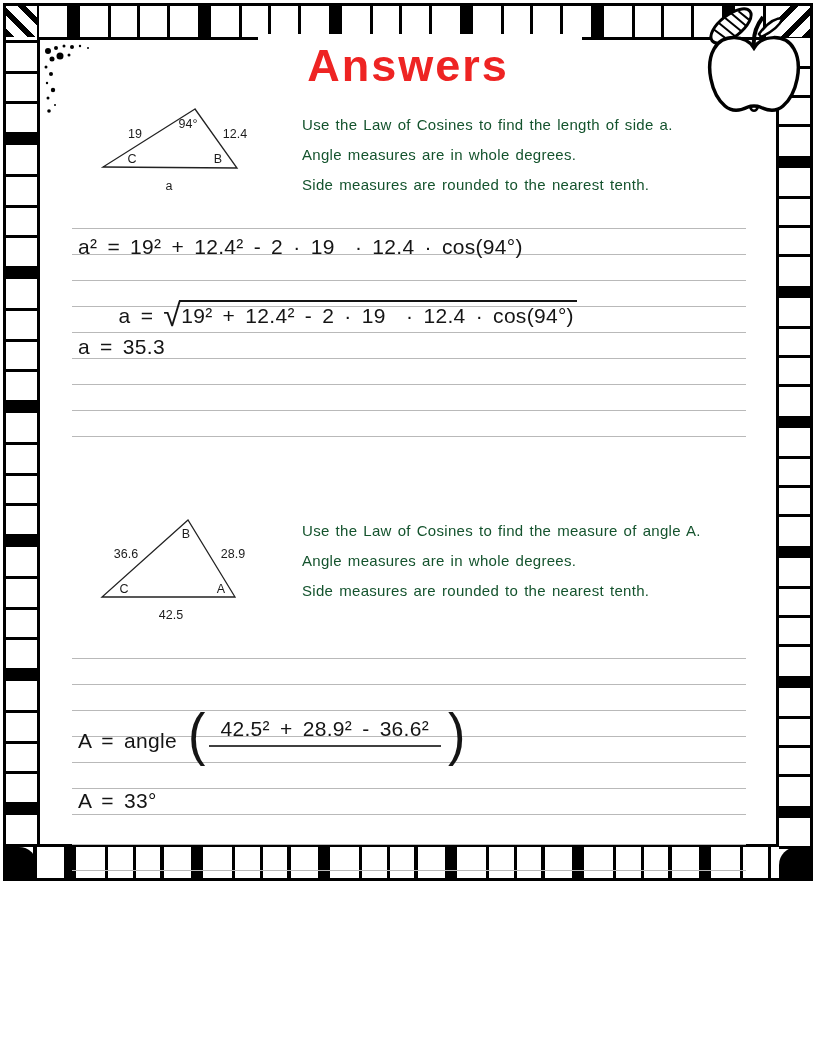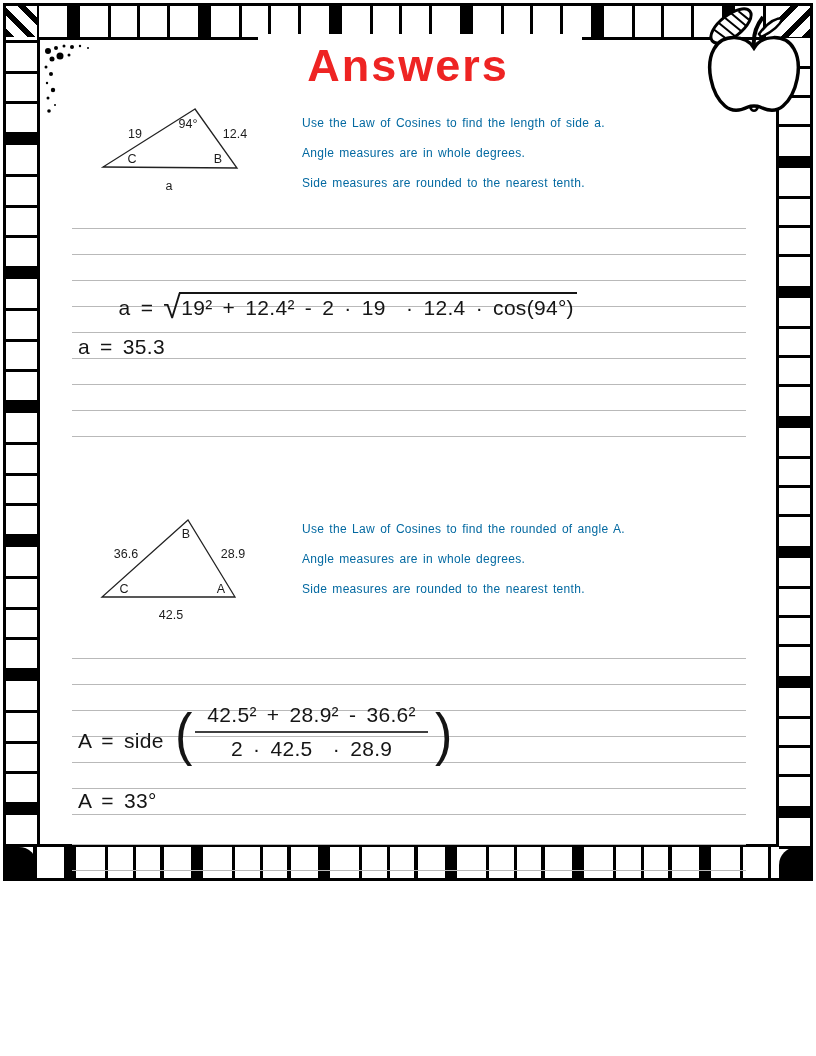--- a/index.html
+++ b/index.html
@@ -28,21 +28,21 @@
   .corner.bl{left:6px;bottom:6px;border-top-right-radius:18px;}
   .corner.br{right:6px;bottom:6px;border-top-left-radius:18px;}
   .corner-dots{position:absolute;}
 
   
   .title-patch{position:absolute;left:258px;top:34px;width:324px;height:13px;background:#fff;}
   .page-title{position:absolute;left:0;width:816px;top:40px;text-align:center;
     font-size:45px;font-weight:bold;letter-spacing:2px;}
 
   
-  .instr{position:absolute;font-size:12px;letter-spacing:.3px;word-spacing:1.5px;color:#0369a1;white-space:pre;}
+  .instr{position:absolute;font-size:15px;letter-spacing:.3px;word-spacing:1.5px;color:#14532d;white-space:pre;}
   .tri{position:absolute;}
   .tri text{font-family:"Liberation Sans",sans-serif;font-size:12.5px;fill:#1c1c1c;}
 
   
   .rule{position:absolute;left:72px;width:674px;height:1px;background:#b9b9b9;}
 
   
   .eq{position:absolute;font-size:21px;letter-spacing:.3px;word-spacing:4px;color:#151515;white-space:pre;}
   .rad-sign{font-size:32px;line-height:21px;position:relative;top:3px;margin-right:-2px;}
   .radicand{display:inline-block;border-top:2px solid #151515;padding:2px 3px 0 2px;}
@@ -175,47 +175,47 @@
     <text x="150" y="38" text-anchor="middle">12.4</text>
     <text x="47" y="63" text-anchor="middle">C</text>
     <text x="133" y="63" text-anchor="middle">B</text>
     <text x="84" y="90" text-anchor="middle">a</text>
   </svg>
 
   <div class="instr" style="left:302px;top:116px;">Use the Law of Cosines to find the length of side a.</div>
   <div class="instr" style="left:302px;top:146px;">Angle measures are in whole degrees.</div>
   <div class="instr" style="left:302px;top:176px;">Side measures are rounded to the nearest tenth.</div>
 
-
-  <div class="eq" style="left:78px;top:268px;">
+  <div class="eq" style="left:78px;top:235px;">a² = 19² + 12.4² - 2 · 19  · 12.4 · cos(94°)</div>
+
+  <div class="eq" style="left:78px;top:276px;">
     <span>a = </span><span class="rad-sign">√</span><span class="radicand">19² + 12.4² - 2 · 19  · 12.4 · cos(94°)</span>
   </div>
 
   <div class="eq" style="left:78px;top:335px;">a = 35.3</div>
 
   <svg class="tri" style="left:80px;top:505px;" width="210" height="130" viewBox="0 0 210 130">
     <polygon points="108,15 22,92 155,92" fill="none" stroke="#222" stroke-width="1.3"></polygon>
     <text x="106" y="33" text-anchor="middle">B</text>
     <text x="46" y="53" text-anchor="middle">36.6</text>
     <text x="153" y="53" text-anchor="middle">28.9</text>
     <text x="44" y="88" text-anchor="middle">C</text>
     <text x="141" y="88" text-anchor="middle">A</text>
     <text x="91" y="114" text-anchor="middle">42.5</text>
   </svg>
 
-  <div class="instr" style="left:302px;top:522px;">Use the Law of Cosines to find the rounded of angle A.</div>
+  <div class="instr" style="left:302px;top:522px;">Use the Law of Cosines to find the measure of angle A.</div>
   <div class="instr" style="left:302px;top:552px;">Angle measures are in whole degrees.</div>
   <div class="instr" style="left:302px;top:582px;">Side measures are rounded to the nearest tenth.</div>
 
 
   <div class="eq acos-line" style="left:78px;top:703px;">
-    <span class="acos-prefix">A = side</span>
+    <span class="acos-prefix">A = angle</span>
     <span class="big-paren">(</span>
     <span class="fraction">
       <span class="num">42.5² + 28.9² - 36.6²</span>
-      <span class="den">2 · 42.5  · 28.9</span>
     </span>
     <span class="big-paren close">)</span>
   </div>
 
   <div class="eq" style="left:78px;top:789px;">A = 33°</div>
 
 </div>
 
 </body></html>

